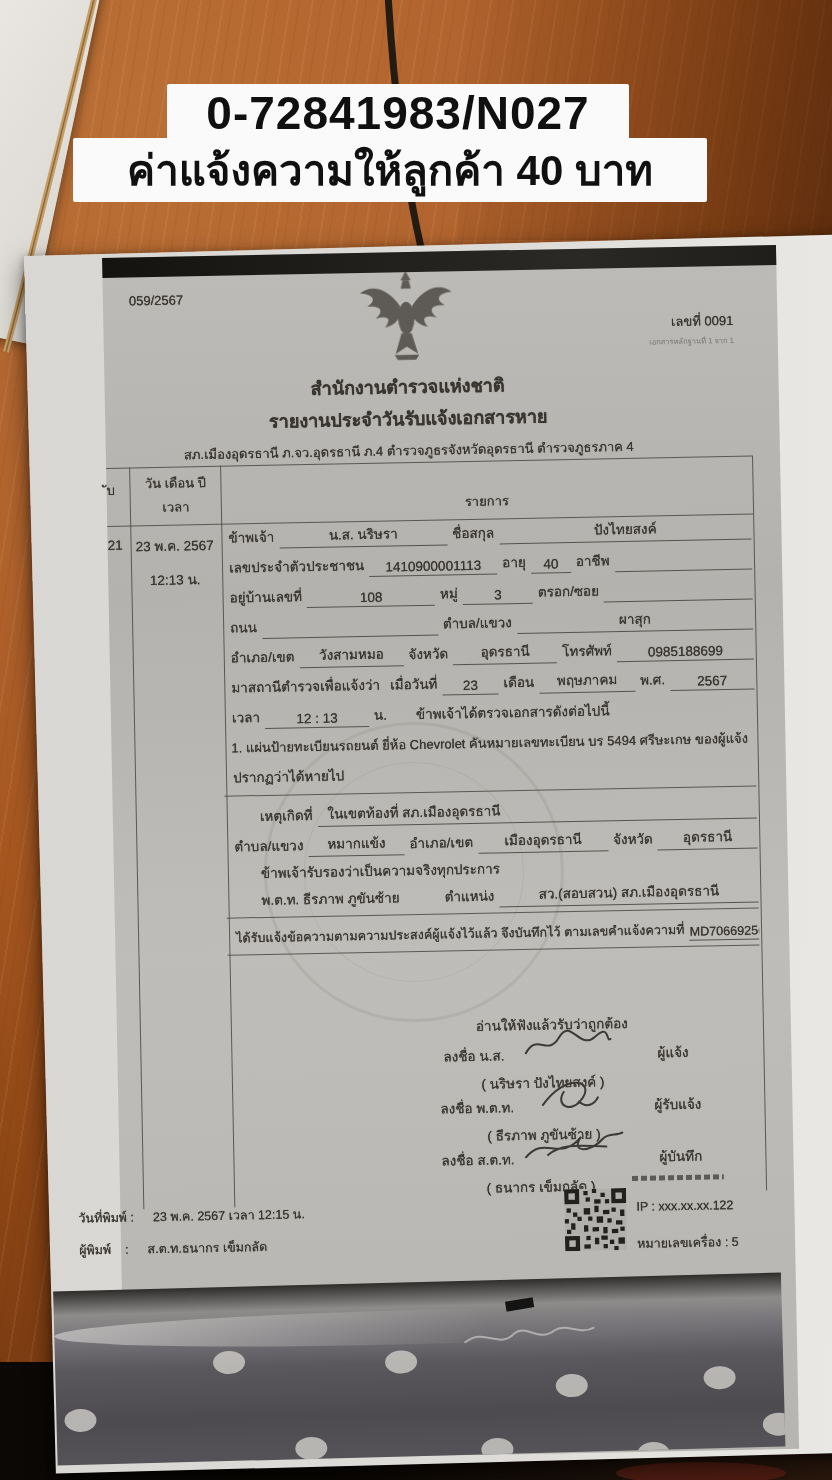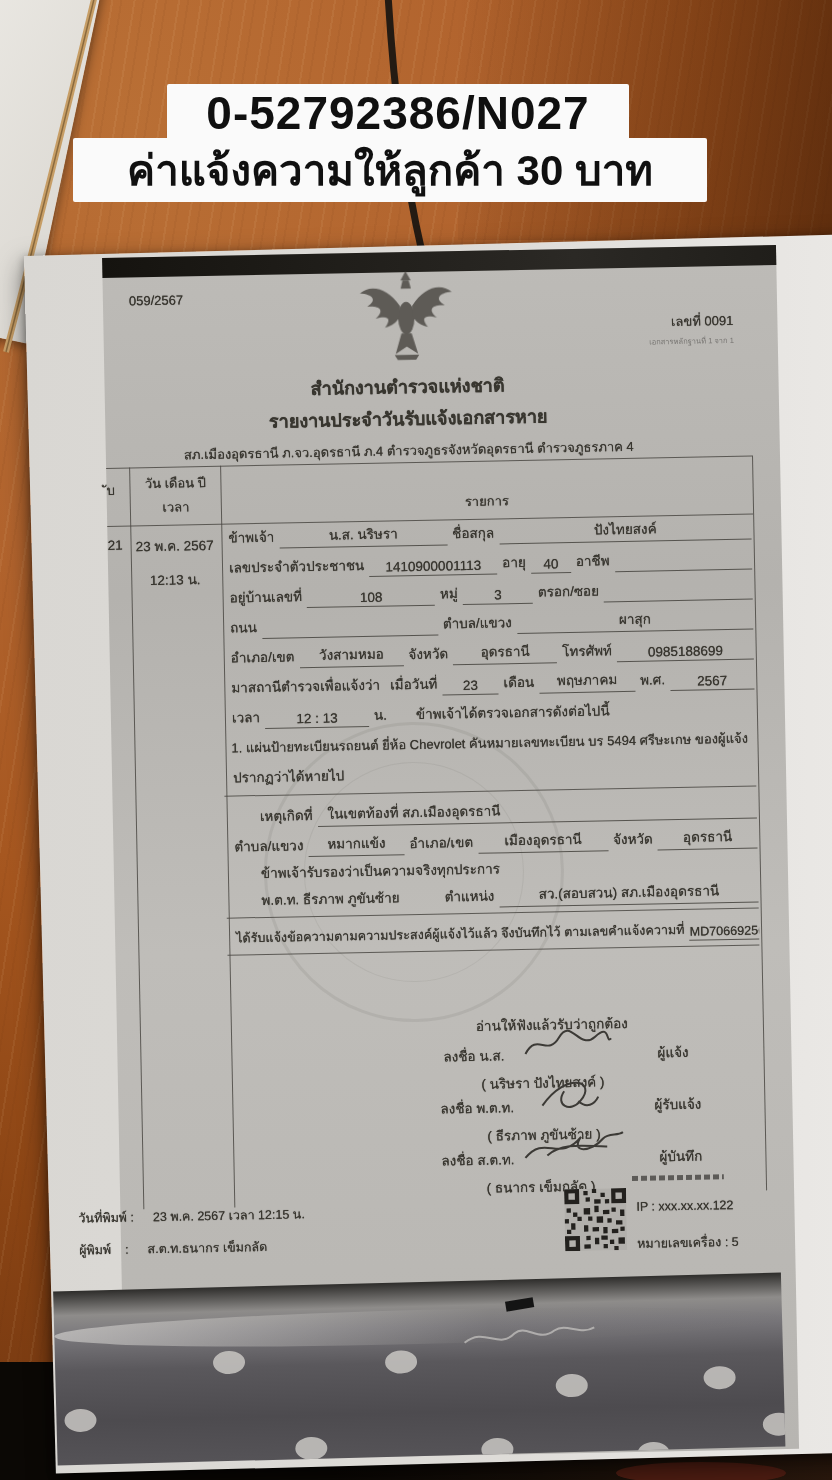--- a/index.html
+++ b/index.html
@@ -99,24 +99,24 @@
 
   <div class="corner-paper"></div>
 
   <svg class="top-svg" width="832" height="380">
     <path d="M95,-5 C72,90 42,215 6,352" stroke="#c79e66" stroke-width="6" fill="none"></path>
     <path d="M95,-5 C72,90 42,215 6,352" stroke="#8a6a3e" stroke-width="1.5" fill="none"></path>
     <path d="M388,-6 C393,80 403,170 422,252" stroke="#241b13" stroke-width="7" fill="none"></path>
   </svg>
 
   <div class="cap cap1">
-    <span>0-52792386/N027</span>
+    <span>0-72841983/N027</span>
   </div>
   <div class="cap cap2">
-    <span>ค่าแจ้งความให้ลูกค้า 30 บาท</span>
+    <span>ค่าแจ้งความให้ลูกค้า 40 บาท</span>
   </div>
 
   <div class="floor"></div>
   <div class="sliver"></div>
 
   <div class="sheet">
     <div class="scan">
       <div class="scanband"></div>
 
       <div class="wm" style="left:150px;top:470px;width:300px;height:300px;"></div>

